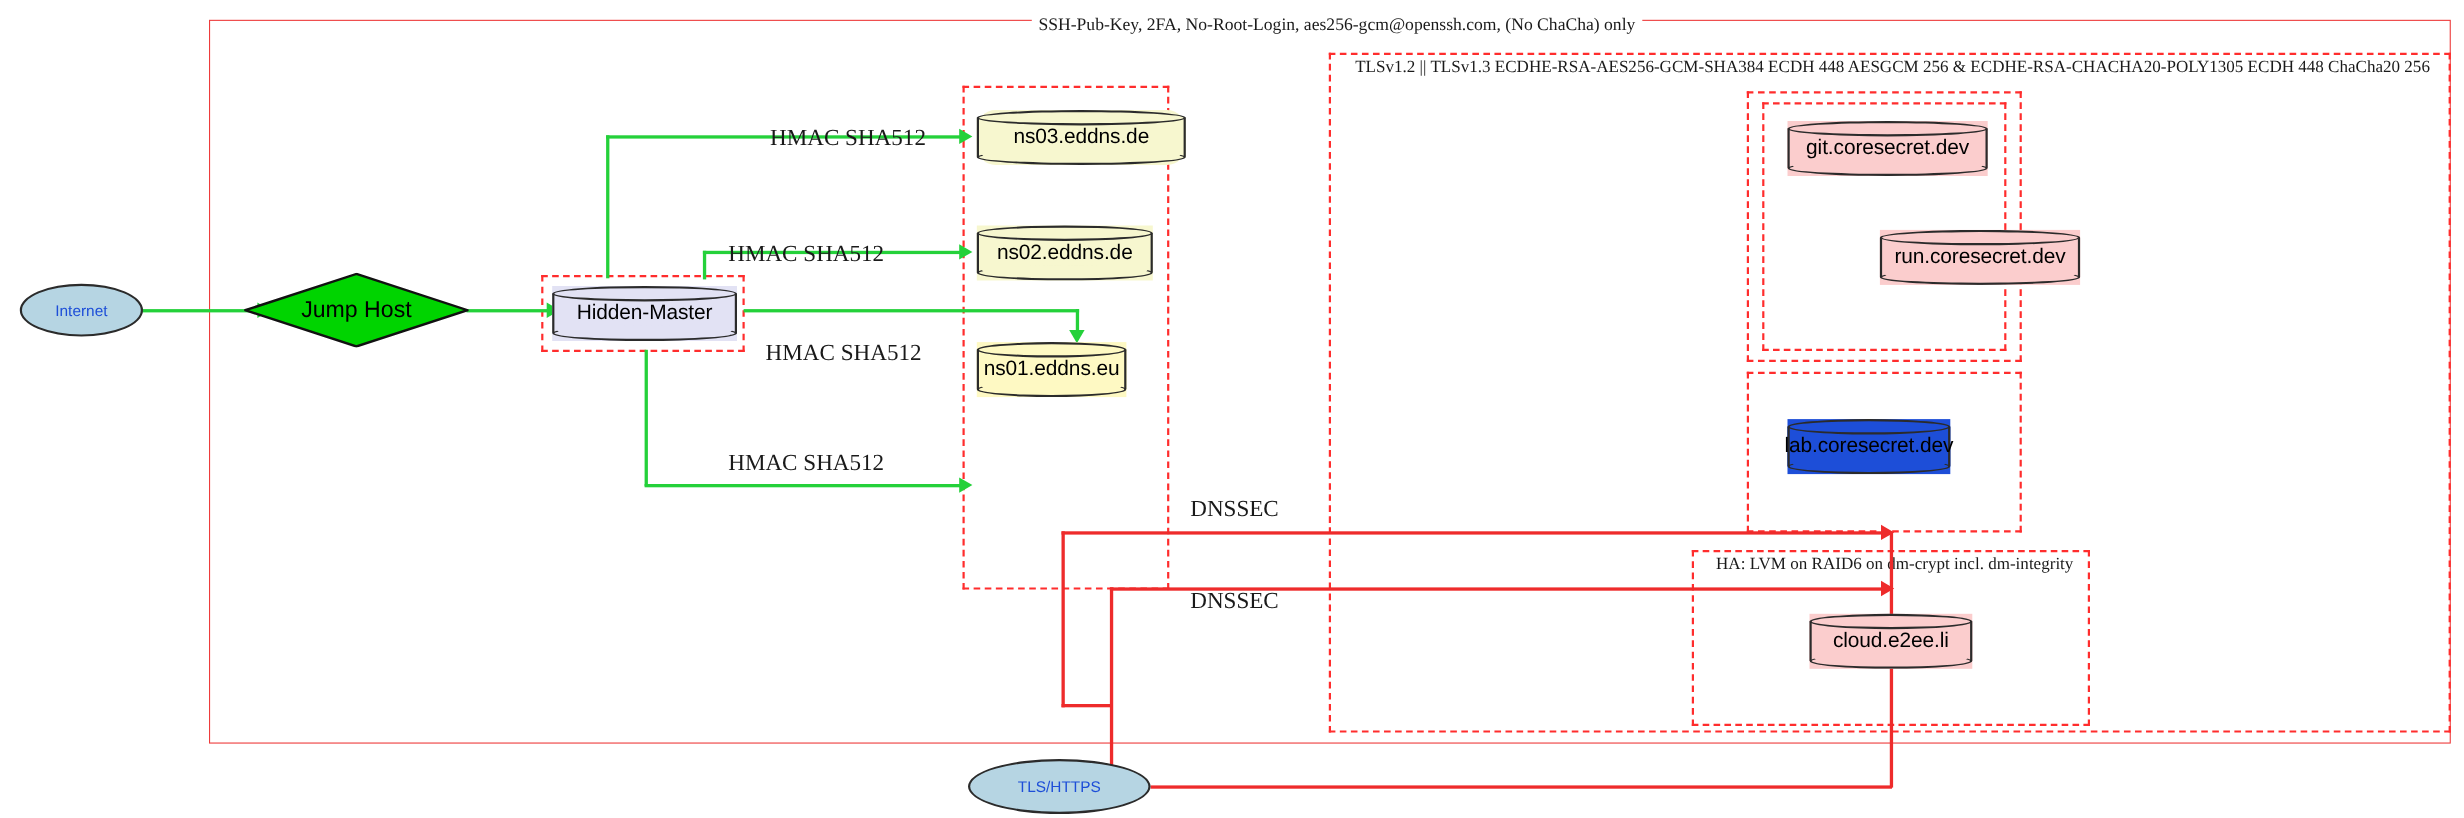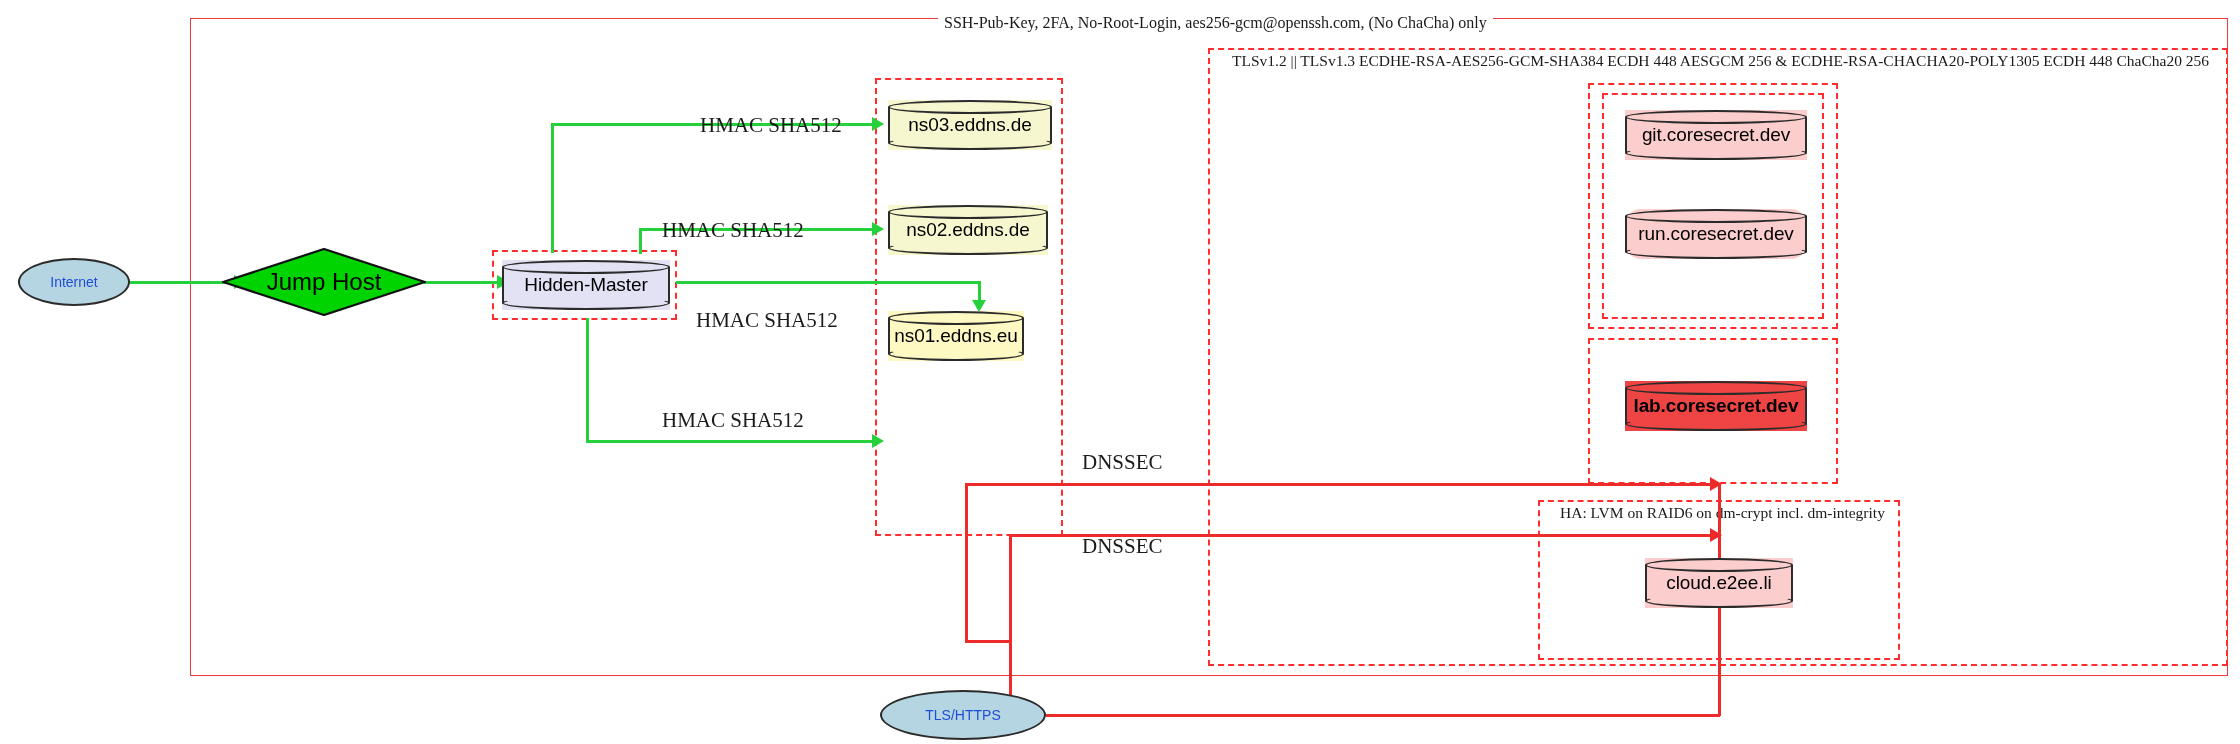--- a/index.html
+++ b/index.html
@@ -20,21 +20,21 @@
   .cyl .txt{position:absolute;left:0;right:0;top:0;bottom:0;display:flex;align-items:center;justify-content:center;
             font-family:"Liberation Sans",sans-serif;font-size:19px;color:#000;z-index:4;letter-spacing:-0.1px;}
 
   
   .ell{position:absolute;border:2px solid #2b2b2b;border-radius:50%;display:flex;align-items:center;justify-content:center;
        font-family:"Liberation Sans",sans-serif;font-size:14px;color:#1d4ed8;box-sizing:border-box;}
 
   
   .dia{position:absolute;}
   .dia .txt{position:absolute;left:0;right:0;top:0;bottom:0;display:flex;align-items:center;justify-content:center;
-            font-family:"Liberation Sans",sans-serif;font-size:24px;color:#000;z-index:3;}
+            font-family:"Liberation Sans",sans-serif;font-size:21px;color:#000;z-index:3;}
 
   .gline{position:absolute;background:#24d13a;}
   .rline{position:absolute;background:#ee2b2b;}
 
   .arrow{position:absolute;width:0;height:0;}
   .arr-r-g{border-top:7px solid transparent;border-bottom:7px solid transparent;border-left:12px solid #24d13a;}
   .arr-d-g{border-left:7px solid transparent;border-right:7px solid transparent;border-top:12px solid #24d13a;}
   .arr-ur-r{border-top:7px solid transparent;border-bottom:7px solid transparent;border-left:12px solid #ee2b2b;}
 </style>
 </head>
@@ -110,21 +110,21 @@
 
   <div class="cyl" style="left:502px;top:260px;width:168px;height:50px;background:#e2e2f4;">
     <div class="body"></div>
       <div class="bot"></div>
       <div class="top"></div>
     <div class="txt">
         <span>Hidden-Master</span>
       </div>
   </div>
 
-  <div class="cyl" style="left:888px;top:100px;width:164px;height:50px;background:#f7f7cf;">
+  <div class="cyl" style="left:888px;top:100px;width:190px;height:50px;background:#f7f7cf;border-radius:17px;">
     <div class="body"></div>
       <div class="bot"></div>
       <div class="top"></div>
     <div class="txt">
         <span>ns03.eddns.de</span>
       </div>
   </div>
 
   <div class="cyl" style="left:888px;top:205px;width:160px;height:50px;background:#f7f7cf;">
     <div class="body"></div>
@@ -147,30 +147,30 @@
 
   <div class="cyl" style="left:1625px;top:110px;width:182px;height:50px;background:#fbcdcd;">
     <div class="body"></div>
       <div class="bot"></div>
       <div class="top"></div>
     <div class="txt">
         <span>git.coresecret.dev</span>
       </div>
   </div>
 
-  <div class="cyl" style="left:1625px;top:209px;width:182px;height:50px;background:#fbcdcd;border-radius:16px;">
+  <div class="cyl" style="left:1709px;top:209px;width:182px;height:50px;background:#fbcdcd;">
     <div class="body"></div>
       <div class="bot"></div>
       <div class="top"></div>
     <div class="txt">
         <span>run.coresecret.dev</span>
       </div>
   </div>
 
-  <div class="cyl" style="left:1625px;top:381px;width:182px;height:50px;background:#ef4444;font-weight:bold;">
+  <div class="cyl" style="left:1625px;top:381px;width:148px;height:50px;background:#1d4ed8;">
     <div class="body"></div>
       <div class="bot"></div>
       <div class="top"></div>
     <div class="txt">
         <span>lab.coresecret.dev</span>
       </div>
   </div>
 
   <div class="cyl" style="left:1645px;top:542px;width:148px;height:50px;background:#fbcdcd;margin-top:16px;">
     <div class="body"></div>

